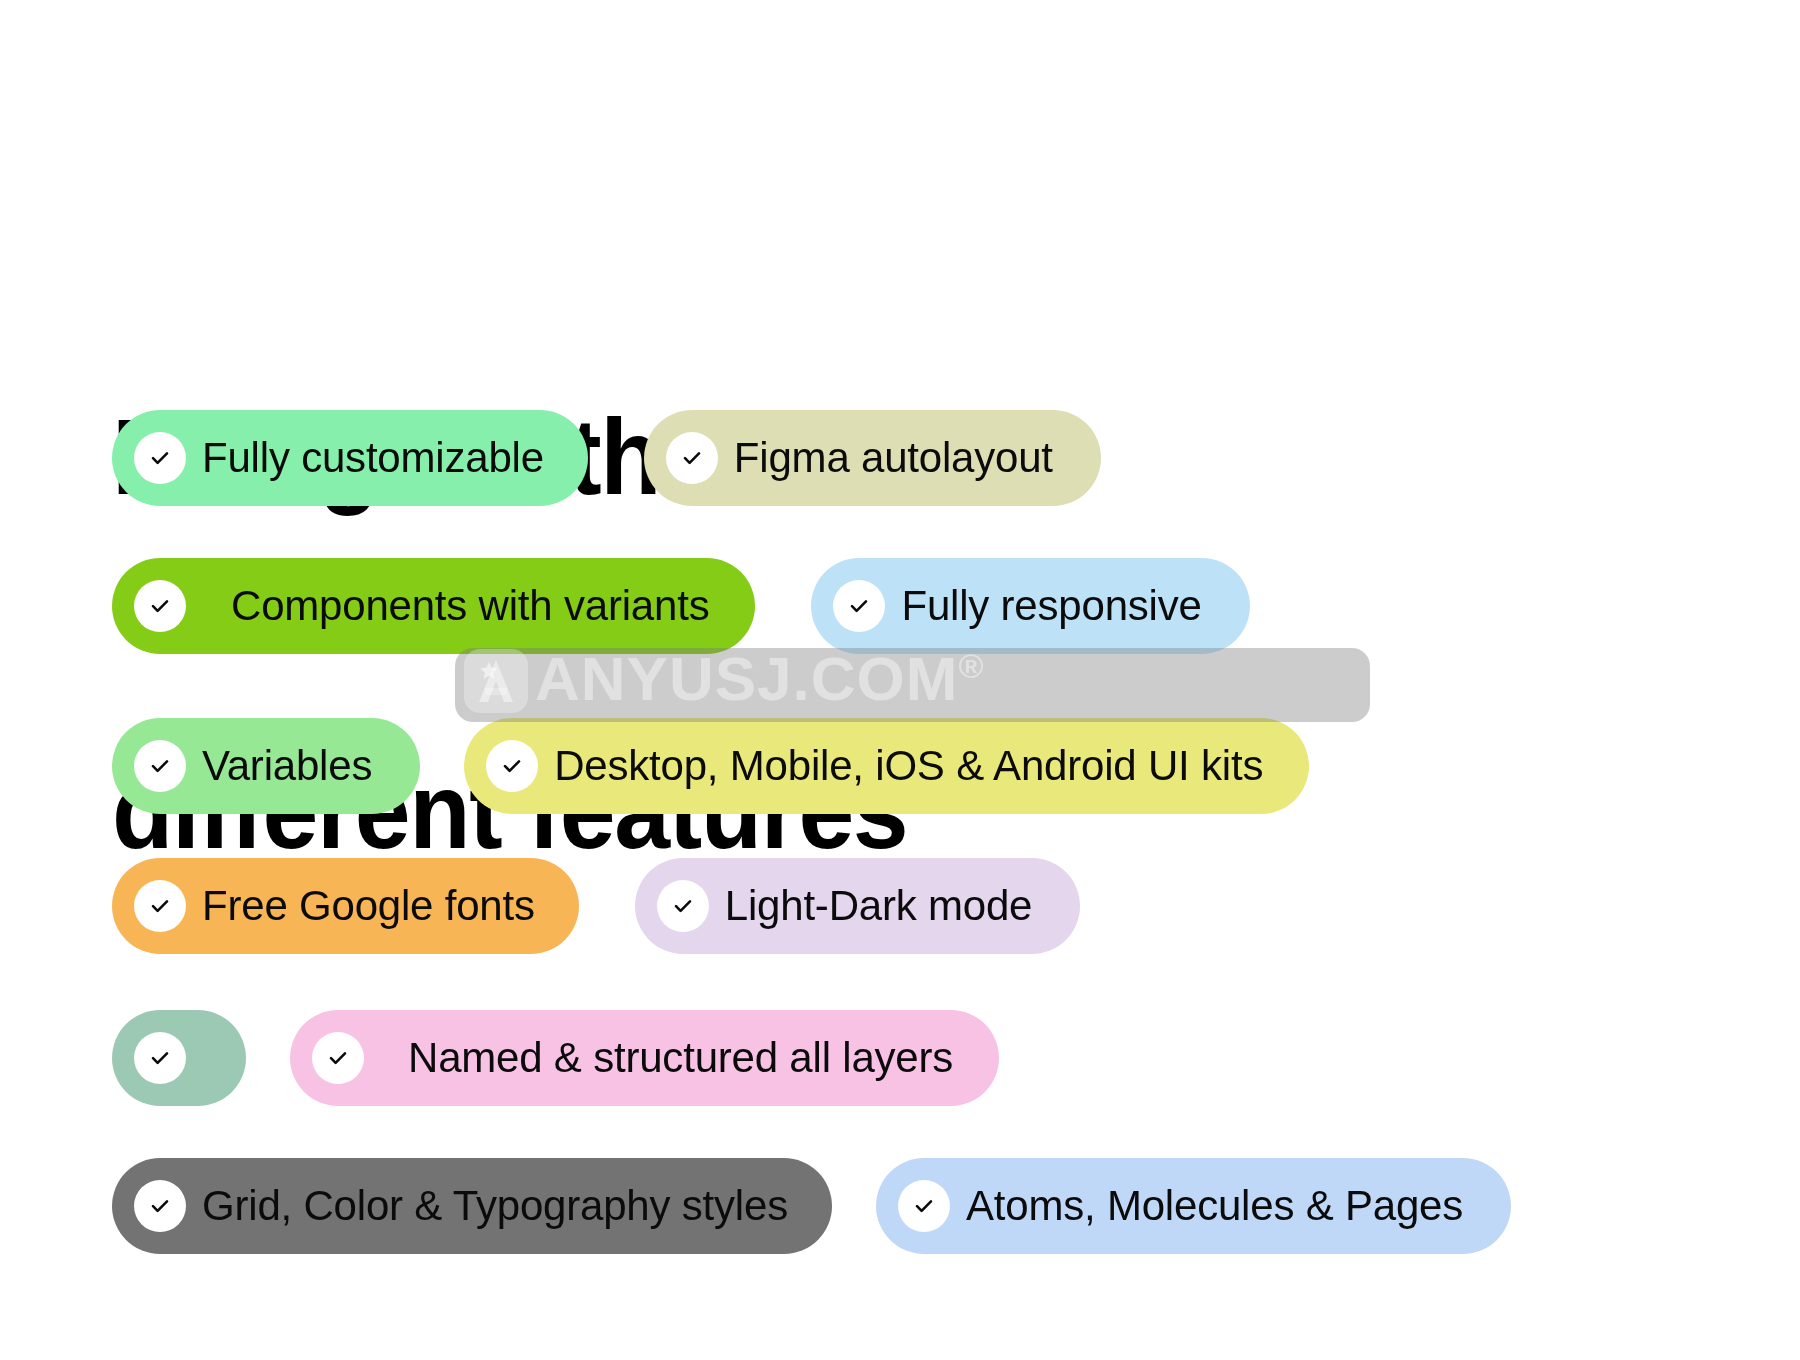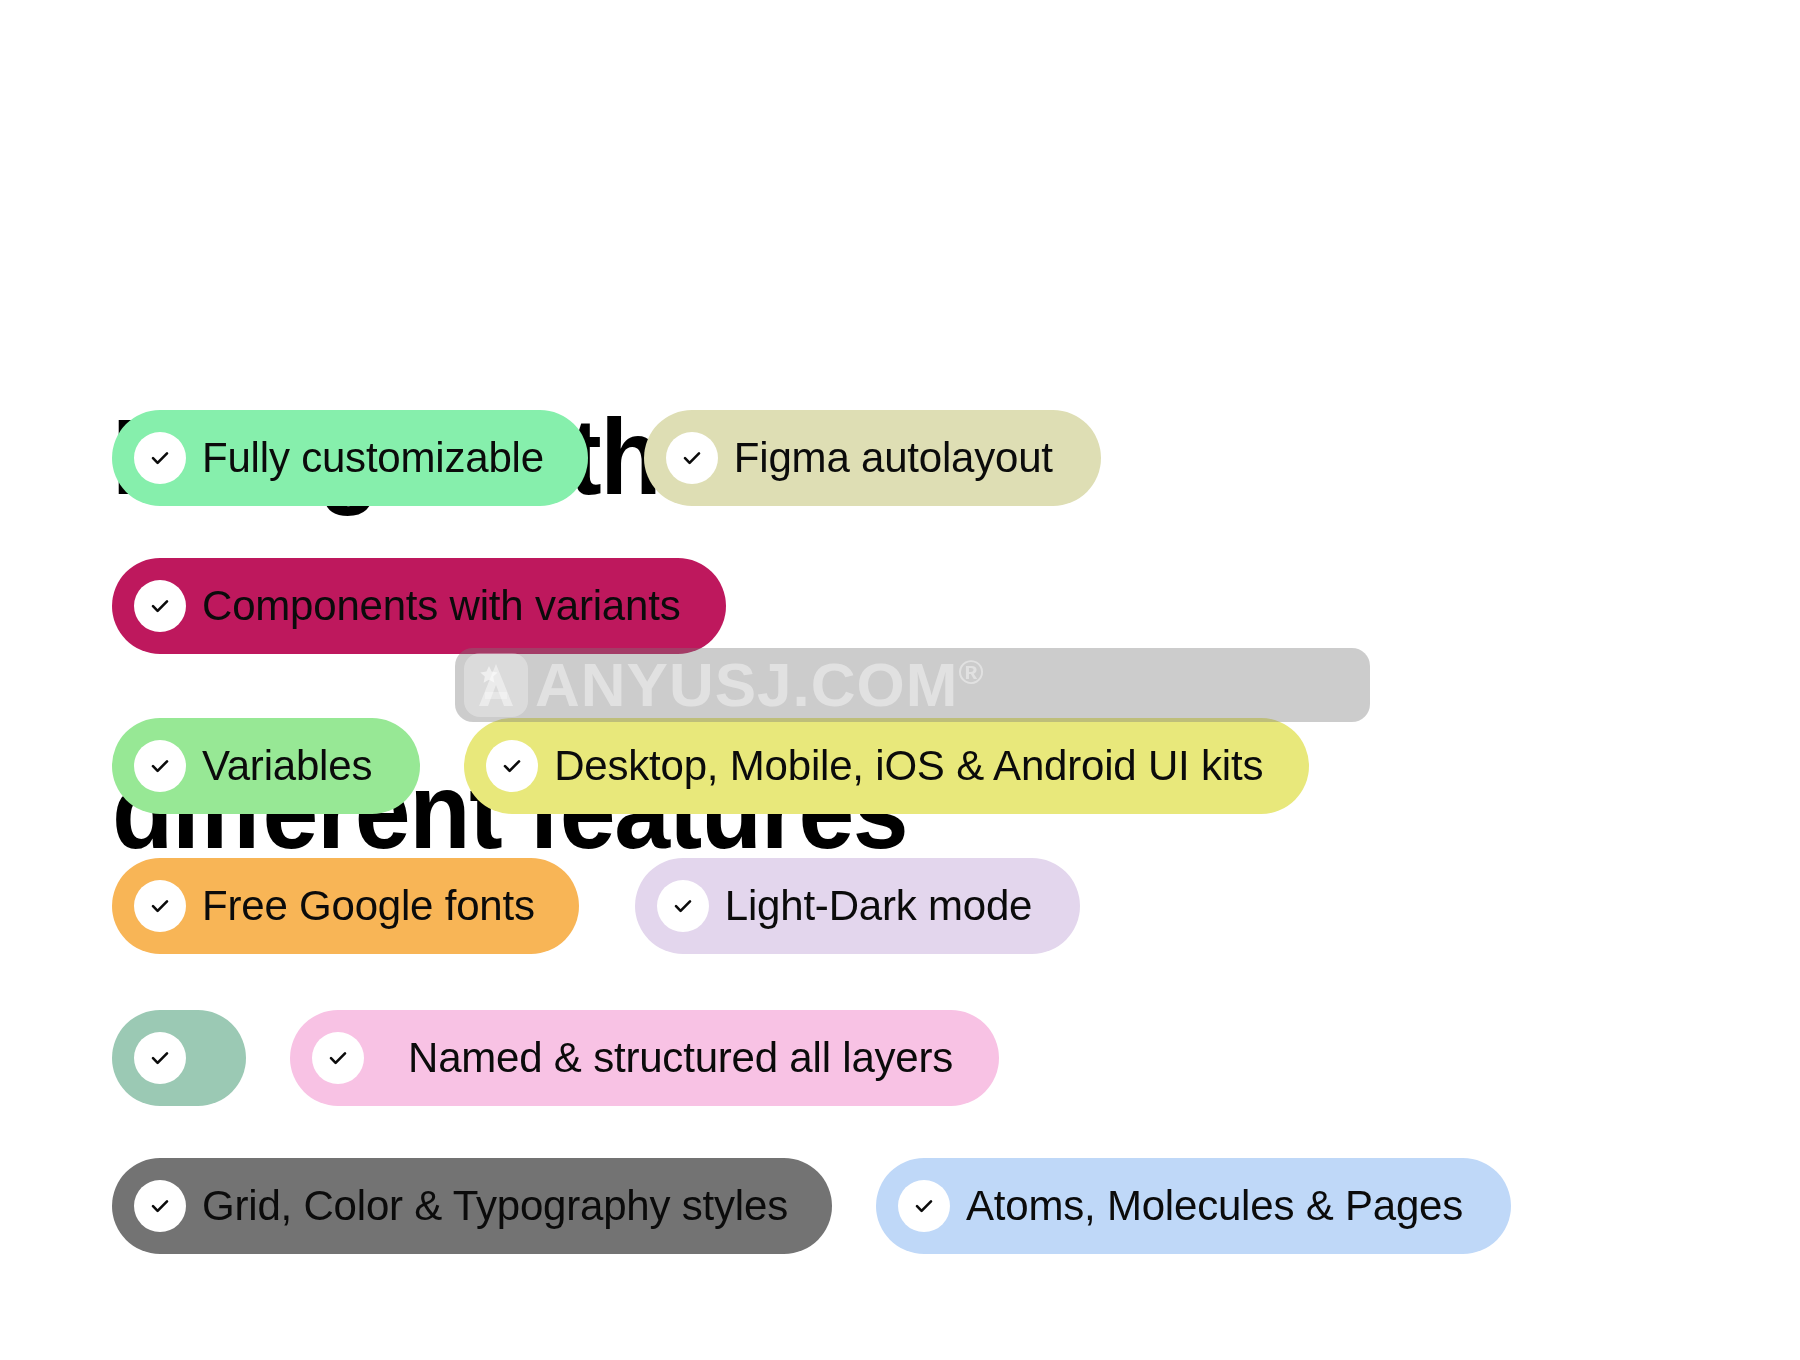--- a/index.html
+++ b/index.html
@@ -96,21 +96,20 @@
   
   .watermark {
     position: absolute;
     left: 455px;
     top: 648px;
     width: 915px;
     height: 74px;
     background: rgba(120, 120, 120, 0.38);
     border-radius: 18px;
     display: flex;
-    align-items: center;
     padding-left: 8px;
     box-sizing: border-box;
     pointer-events: none;
   }
   .wm-logo {
     flex: 0 0 auto;
     width: 66px;
     height: 66px;
     position: relative;
     margin-right: 6px;
@@ -153,29 +152,37 @@
         <div class="pill" style="background: rgb(222, 222, 180); padding-right: 48px; text-align: center;">
           <span class="check-badge">
             <svg width="26" height="26" viewBox="0 0 26 26">
               <path d="M6 13.2 L10.6 17.8 L20 8.4" fill="none" stroke="#0b0b0b" stroke-width="2.6" stroke-linecap="round" stroke-linejoin="round"></path>
             </svg>
           </span>
           <span class="pill-label">Figma autolayout</span>
         </div>
       </div>
       <div class="feature-row" style="margin-bottom: 60px;">
-        <div class="pill" style="background: #be185d; padding-right: 46px;">
+        <div class="pill" style="background: #84cc16; padding-right: 46px; gap: 29px;">
           <span class="check-badge">
             <svg width="26" height="26" viewBox="0 0 26 26">
               <path d="M6 13.2 L10.6 17.8 L20 8.4" fill="none" stroke="#0b0b0b" stroke-width="2.6" stroke-linecap="round" stroke-linejoin="round"></path>
             </svg>
           </span>
           <span class="pill-label">Components with variants</span>
         </div>
         <div class="pill-gap gap-lg"></div>
+        <div class="pill" style="background: rgb(189, 226, 248); padding-right: 48px;">
+          <span class="check-badge">
+            <svg width="26" height="26" viewBox="0 0 26 26">
+              <path d="M6 13.2 L10.6 17.8 L20 8.4" fill="none" stroke="#0b0b0b" stroke-width="2.6" stroke-linecap="round" stroke-linejoin="round"></path>
+            </svg>
+          </span>
+          <span class="pill-label">Fully responsive</span>
+        </div>
       </div>
       <div class="feature-row" style="margin-bottom: 40px;">
         <div class="pill" style="background: rgb(151, 232, 149); padding-right: 48px;">
           <span class="check-badge">
             <svg width="26" height="26" viewBox="0 0 26 26">
               <path d="M6 13.2 L10.6 17.8 L20 8.4" fill="none" stroke="#0b0b0b" stroke-width="2.6" stroke-linecap="round" stroke-linejoin="round"></path>
             </svg>
           </span>
           <span class="pill-label">Variables</span>
         </div>

